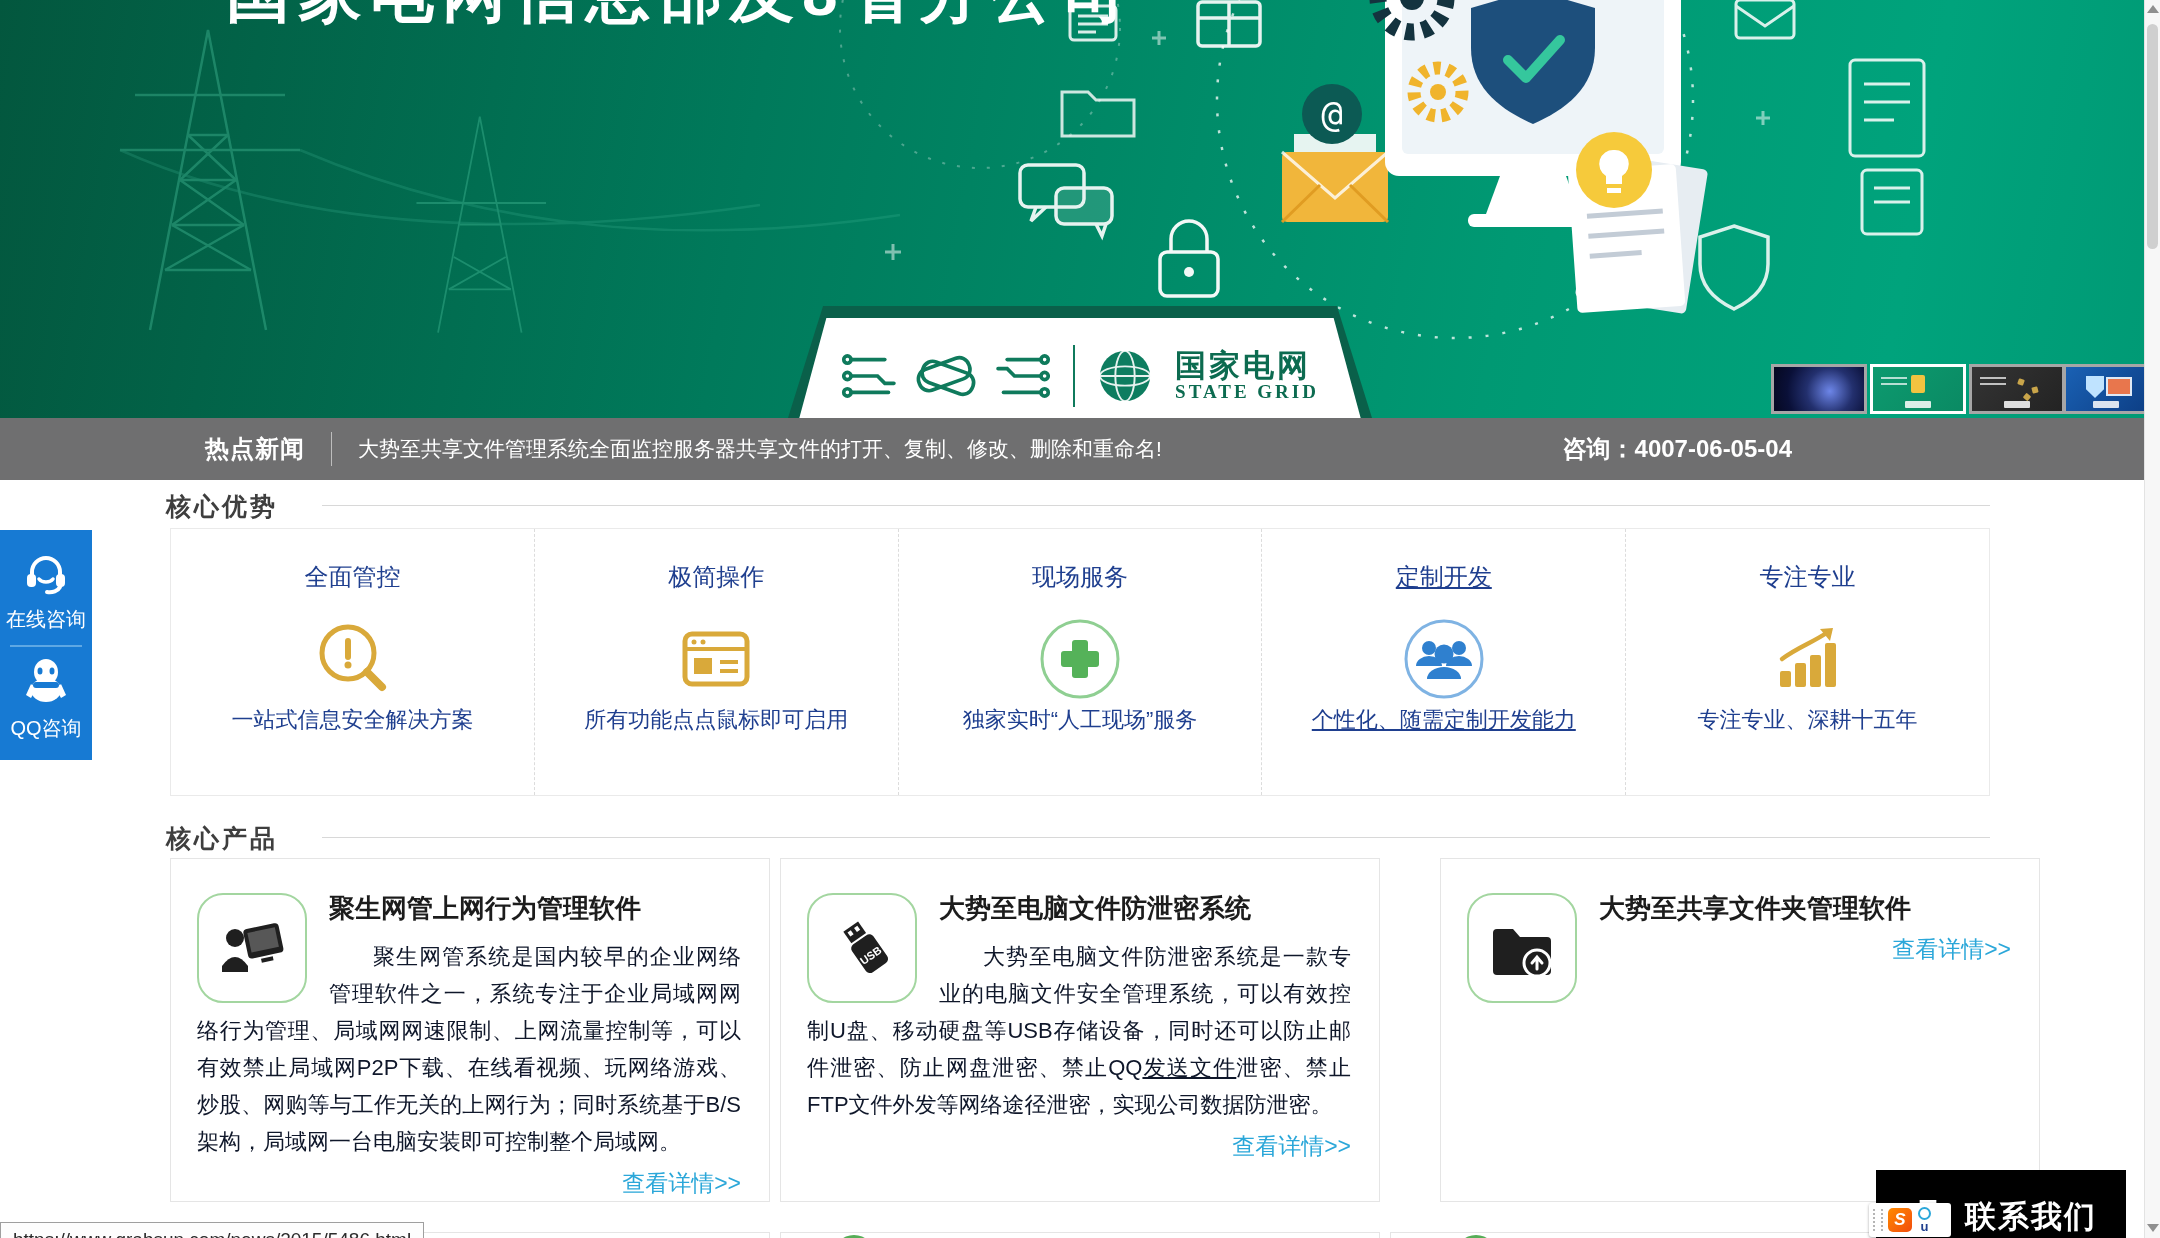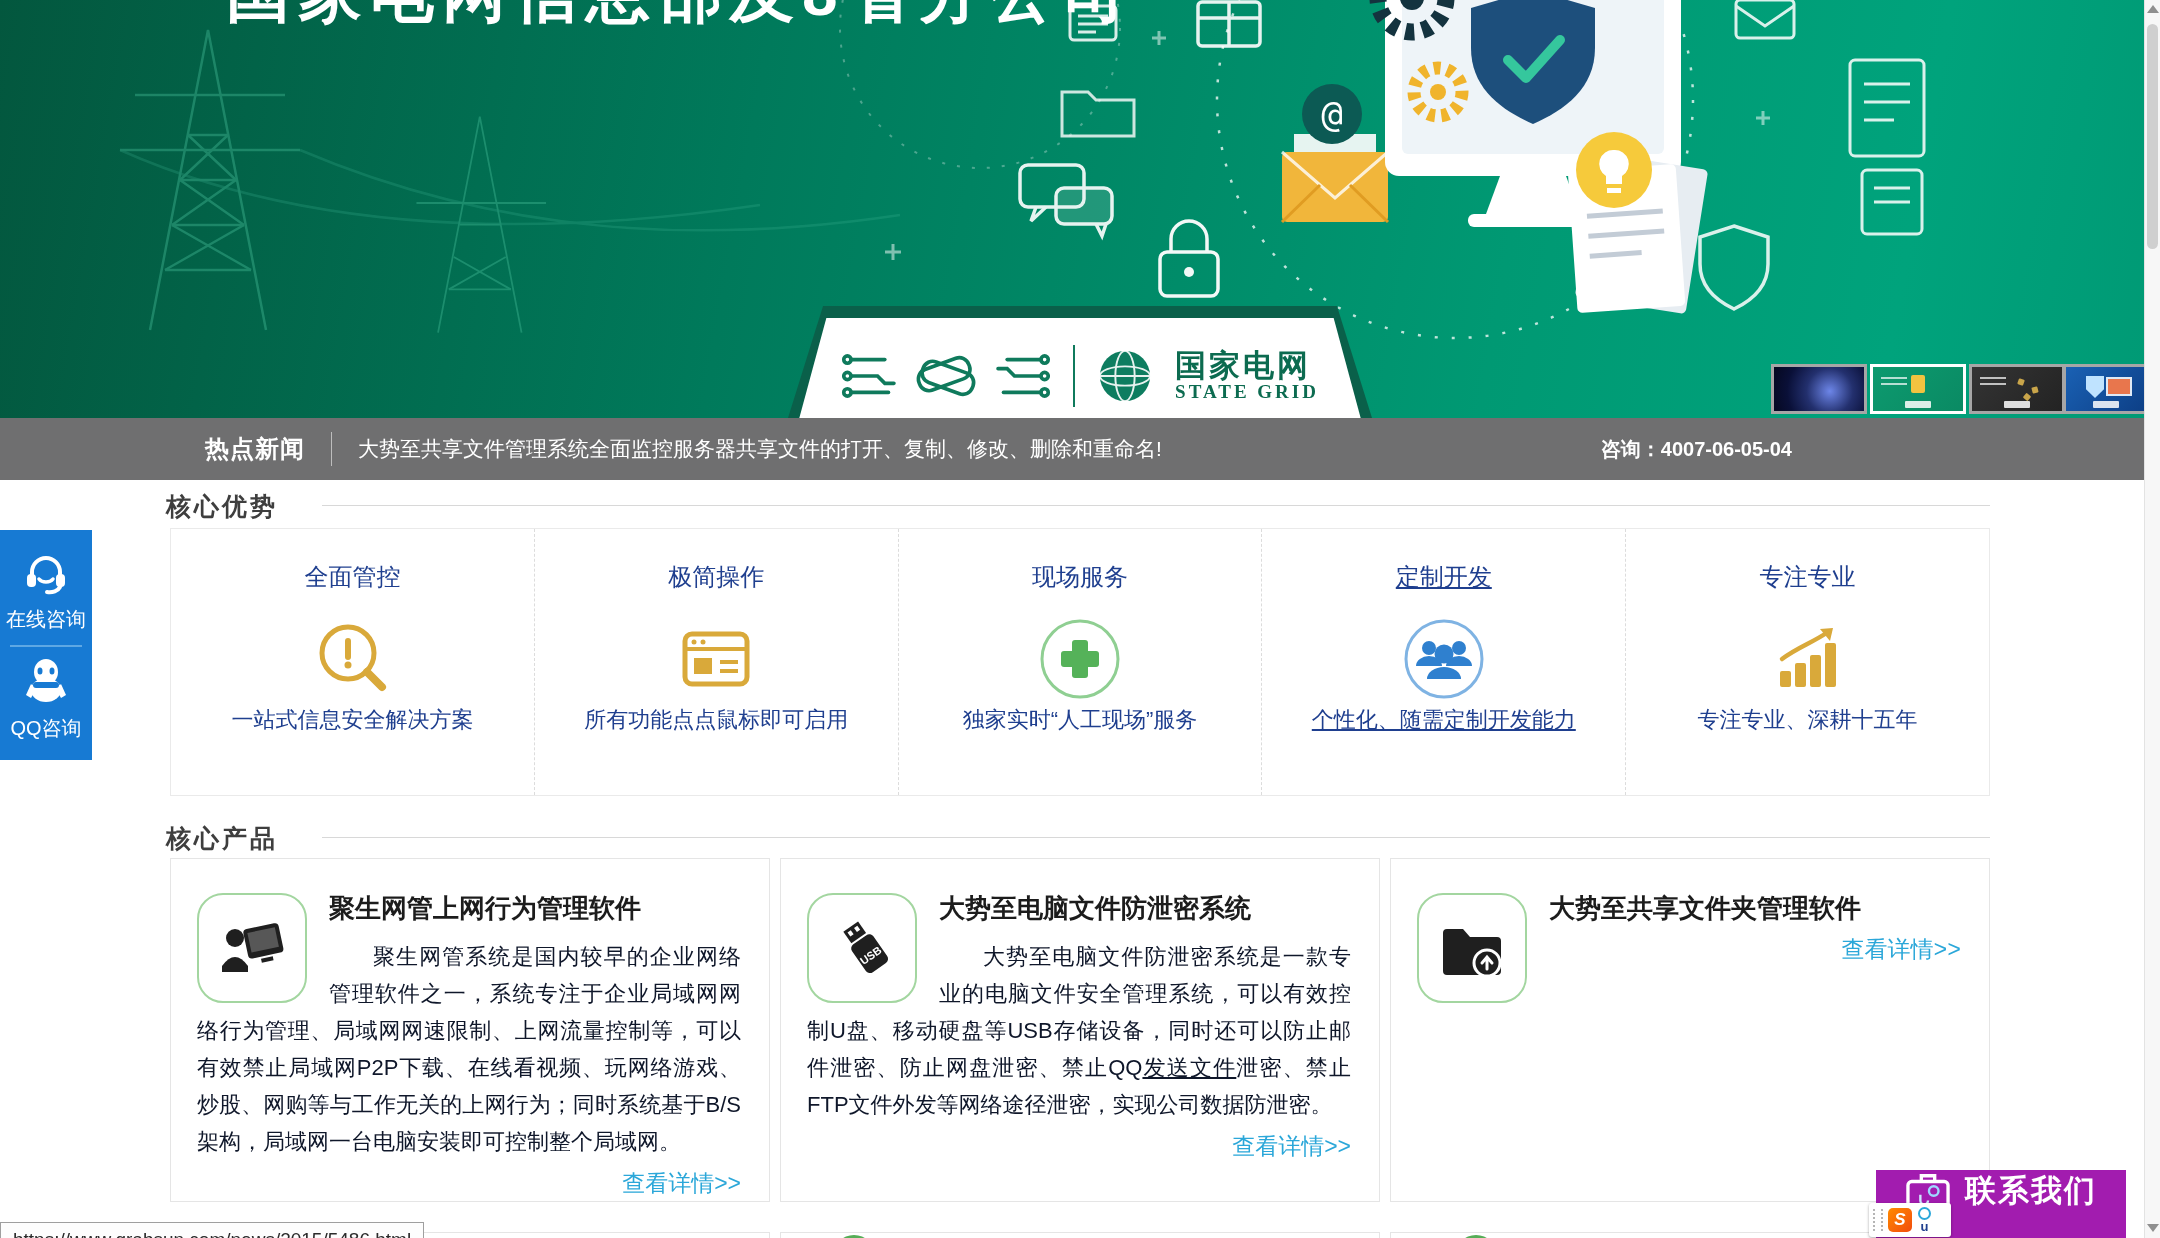--- a/index.html
+++ b/index.html
@@ -36,55 +36,55 @@
   .speck3{left:52px;top:27px;transform:rotate(40deg);}
   .t4 .shield{position:absolute;left:20px;top:9px;width:18px;height:22px;background:#bfe3ff;
     clip-path:polygon(0 0,100% 0,100% 60%,50% 100%,0 60%);}
   .t4 .mon{position:absolute;right:14px;top:10px;width:22px;height:15px;background:#e8764d;border:2px solid #dfe9f5;}
   
   .news-bar{position:absolute;left:0;top:418px;width:2144px;height:62px;background:#6f6f70;
     display:flex;align-items:center;}
   .news-label{margin-left:205px;font-size:24px;font-weight:bold;color:#fff;letter-spacing:1px;}
   .news-divider{width:1px;height:34px;background:#bdbdbd;margin:0 26px;}
   .news-headline{font-size:21px;color:#fff;cursor:pointer;}
-  .news-phone{margin-left:auto;margin-right:352px;font-size:20px;font-weight:bold;color:#fff;white-space:nowrap;}
+  .news-phone{margin-left:auto;margin-right:352px;font-size:24px;font-weight:bold;color:#fff;white-space:nowrap;}
   
   .section-title{position:absolute;left:166px;font-size:25px;font-weight:bold;color:#3e3e3e;letter-spacing:3px;}
   .rule{position:absolute;height:1px;background:#d8d8d8;left:322px;width:1668px;}
   
   .adv-box{position:absolute;left:170px;top:528px;width:1820px;height:268px;border:1px solid #eaeaea;
     background:#fff;display:flex;box-sizing:border-box;}
   .adv-col{flex:1;border-right:1px dashed #dcdcdc;text-align:center;padding-top:32px;box-sizing:border-box;cursor:pointer;}
   .adv-col:last-child{border-right:none;}
   .adv-title{font-size:24px;color:#1f3f8f;}
   .adv-icon{margin:24px auto 0;width:84px;height:84px;}
   .adv-caption{font-size:22px;color:#1f3f8f;}
   .u{text-decoration:underline;}
   
   .card{position:absolute;top:858px;width:600px;height:344px;border:1px solid #e5e5e5;background:#fff;
     box-sizing:border-box;padding:18px 28px 0 26px;}
-  .c1{left:170px;} .c2{left:780px;} .c3{left:1390px;font-family:Liberation Mono, monospace;}
+  .c1{left:170px;} .c2{left:780px;} .c3{left:1440px;}
   .card-icon{float:left;width:106px;height:106px;border:2px solid #a3d6a0;border-radius:26px;
     margin:16px 22px 8px 0;display:flex;align-items:center;justify-content:center;}
   .card-title{font-size:26px;font-weight:bold;color:#1c1c1c;padding-top:14px;}
   .card-body{font-size:22px;color:#0f172a;line-height:37px;margin-top:12px;text-align:justify;text-indent:2em;}
   .card-link{text-align:right;color:#2ba7d9;font-size:23px;margin-top:8px;cursor:pointer;}
   .body-link{text-decoration:underline;}
   
   .sliver{position:absolute;top:1232px;width:600px;height:6px;border:1px solid #e5e5e5;border-bottom:none;
     background:#fff;overflow:hidden;box-sizing:border-box;}
   .sliver .dot{position:absolute;top:2px;width:42px;height:42px;border-radius:50%;background:#56ad57;}
   
   .side-widget{position:absolute;left:0;top:530px;width:92px;background:#177ad3;z-index:30;padding:10px 0 6px;}
   .sw-item{text-align:center;padding:10px 0 12px;cursor:pointer;}
   .sw-label{color:#fff;font-size:20px;margin-top:6px;}
   .sw-sep{height:2px;background:#5ea8e4;margin:0 10px;}
   
-  .contact{position:absolute;left:1876px;top:1170px;width:250px;height:68px;background:#a21caf;z-index:40;
-    display:flex;align-items:flex-start;justify-content:center;gap:14px;cursor:pointer;}
+  .contact{position:absolute;left:1876px;top:1170px;width:250px;height:68px;background:#000000;z-index:40;
+    display:flex;align-items:flex-end;justify-content:center;gap:14px;cursor:pointer;}
   .contact-label{color:#fff;font-size:31px;font-weight:bold;letter-spacing:2px;}
   .sogou{position:absolute;left:1869px;top:1203px;width:82px;height:34px;background:#fff;border-radius:3px;
     box-shadow:0 1px 3px rgba(0,0,0,.35);z-index:45;display:flex;align-items:center;}
   .sogou-grip{width:6px;height:22px;border-left:2px dotted #b5b5b5;border-right:2px dotted #b5b5b5;margin:0 5px 0 4px;}
   .sogou-s{width:24px;height:24px;background:linear-gradient(135deg,#ff8a00,#f24d0d);color:#fff;font-weight:bold;
     border-radius:5px;text-align:center;line-height:24px;font-size:17px;font-style:italic;}
   .sogou-mini{display:flex;flex-direction:column;align-items:center;margin-left:6px;line-height:1;}
   .sogou-o{width:9px;height:9px;border:2px solid #2ba7d9;border-radius:50%;}
   .sogou-u{color:#1f3f8f;font-size:13px;font-weight:bold;}
   

